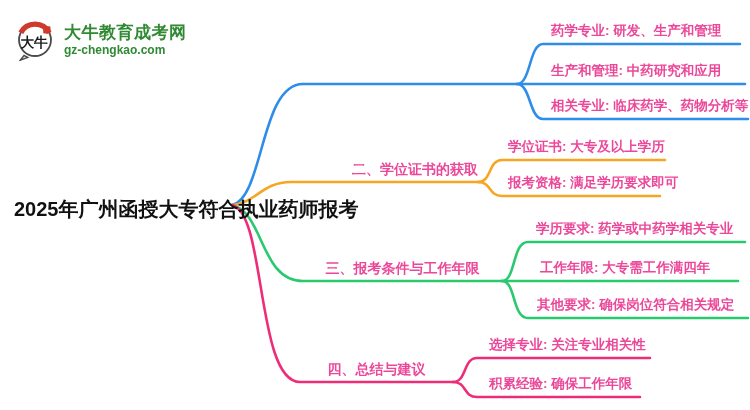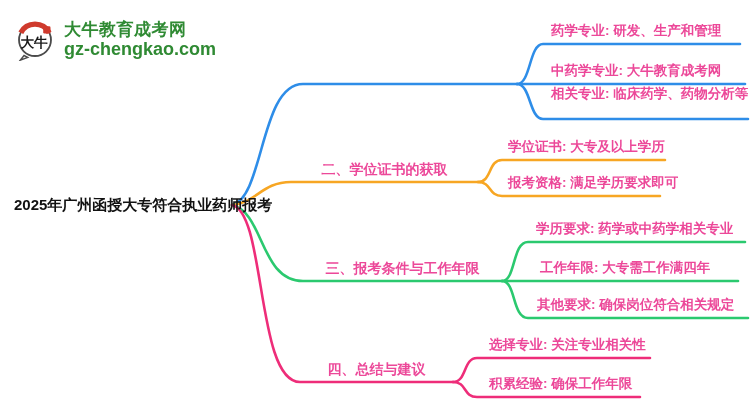--- a/index.html
+++ b/index.html
@@ -11,29 +11,29 @@
   #canvas{position:absolute;left:0;top:0;width:750px;height:410px;}
   svg.links{position:absolute;left:0;top:0;}
   .node-label{
     position:absolute;
     font-size:13.5px;font-weight:600;color:#ec4899;
     white-space:nowrap;line-height:18px;
   }
   .branch-label{text-align:center;font-size:14px;}
   .root-label{
     position:absolute;left:14px;top:196px;
-    font-size:15px;font-weight:600;color:#111;white-space:nowrap;
+    font-size:20px;font-weight:600;color:#111;white-space:nowrap;
   }
   .logo{
     position:absolute;left:13px;top:19px;
     display:flex;align-items:center;gap:7px;
   }
   .logo-text{display:flex;flex-direction:column;line-height:1.05;}
   .logo-name{font-size:17px;font-weight:700;letter-spacing:0.5px;}
-  .logo-url{font-size:18px;font-weight:700;margin-top:2px;}
+  .logo-url{font-size:12px;font-weight:700;margin-top:2px;}
 </style>
 </head>
 <body>
 
 <div id="canvas">
 
   <svg class="links" width="750" height="410" viewBox="0 0 750 410">
 
     <g fill="none" stroke-width="2.6" stroke-linecap="round" stroke="#2e8de8">
       <path d="M232 205 C 264 198, 260 84, 303 84 H 517"></path>
@@ -71,27 +71,27 @@
       <text x="23" y="31" text-anchor="middle" font-size="15" font-weight="bold" fill="#1a1a1a">大牛</text>
     </svg>
     <div class="logo-text">
       <span class="logo-name" style="color:#2f8a33">大牛教育成考网</span>
       <span class="logo-url" style="color:#2f8a33">gz-chengkao.com</span>
     </div>
   </div>
 
   <div class="root-label">2025年广州函授大专符合执业药师报考</div>
 
-  <div class="node-label branch-label" style="left:291px;width:187px;bottom:232px;">二、学位证书的获取</div>
+  <div class="node-label branch-label" style="left:291px;width:187px;bottom:232px;text-align:right;">二、学位证书的获取</div>
   <div class="node-label branch-label" style="left:303px;width:199px;bottom:133px;">三、报考条件与工作年限</div>
   <div class="node-label branch-label" style="left:300px;width:153px;bottom:32px;">四、总结与建议</div>
 
   <div class="node-label" style="left:551px;bottom:370px;">药学专业: 研发、生产和管理</div>
-  <div class="node-label" style="left:551px;bottom:330px;">中药学专业: 大牛教育成考网</div>
-  <div class="node-label" style="left:551px;bottom:307px;margin-top:13px;">相关专业: 临床药学、药物分析等</div>
+  <div class="node-label" style="left:551px;bottom:330px;">生产和管理: 中药研究和应用</div>
+  <div class="node-label" style="left:551px;bottom:295px;margin-top:13px;">相关专业: 临床药学、药物分析等</div>
 
   <div class="node-label" style="left:508px;bottom:254px;">学位证书: 大专及以上学历</div>
   <div class="node-label" style="left:508px;bottom:218px;">报考资格: 满足学历要求即可</div>
 
   <div class="node-label" style="left:536px;bottom:172px;">学历要求: 药学或中药学相关专业</div>
   <div class="node-label" style="left:540px;bottom:133px;">工作年限: 大专需工作满四年</div>
   <div class="node-label" style="left:537px;bottom:96px;">其他要求: 确保岗位符合相关规定</div>
 
   <div class="node-label" style="left:489px;bottom:56px;">选择专业: 关注专业相关性</div>
   <div class="node-label" style="left:489px;bottom:17px;text-align:center;">积累经验: 确保工作年限</div>

